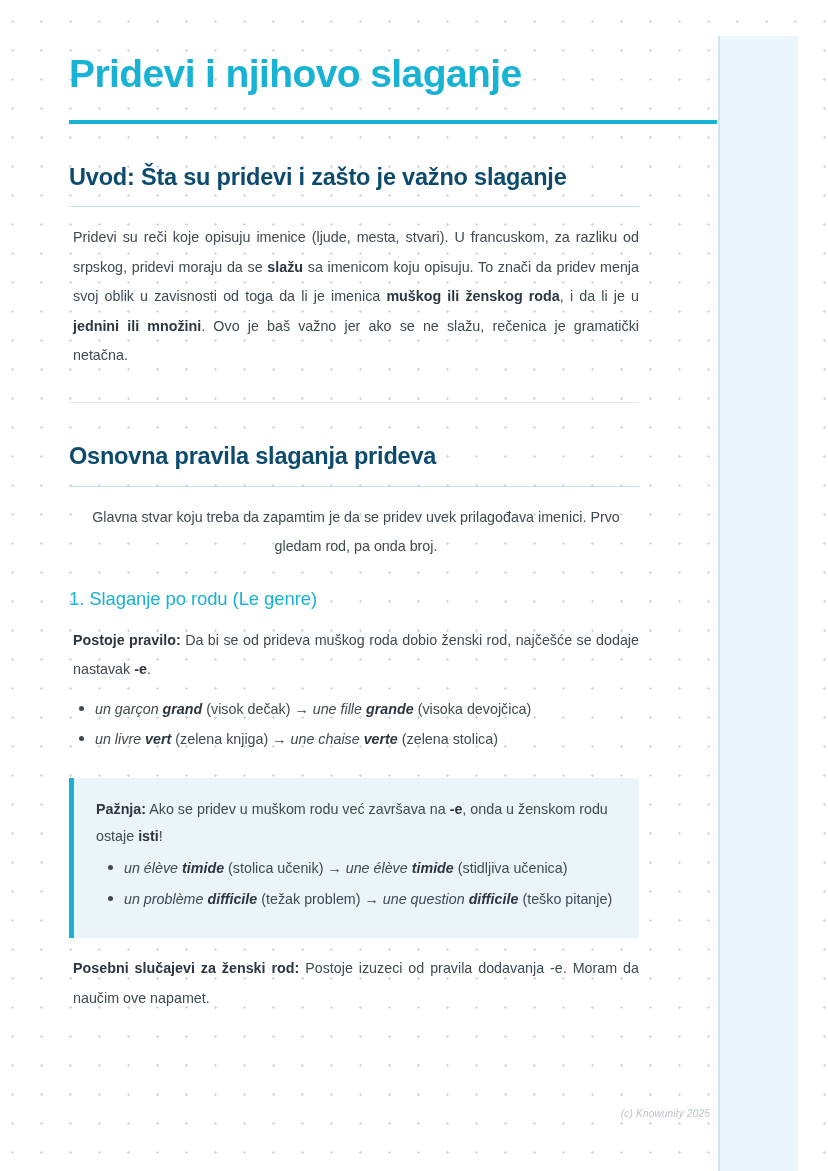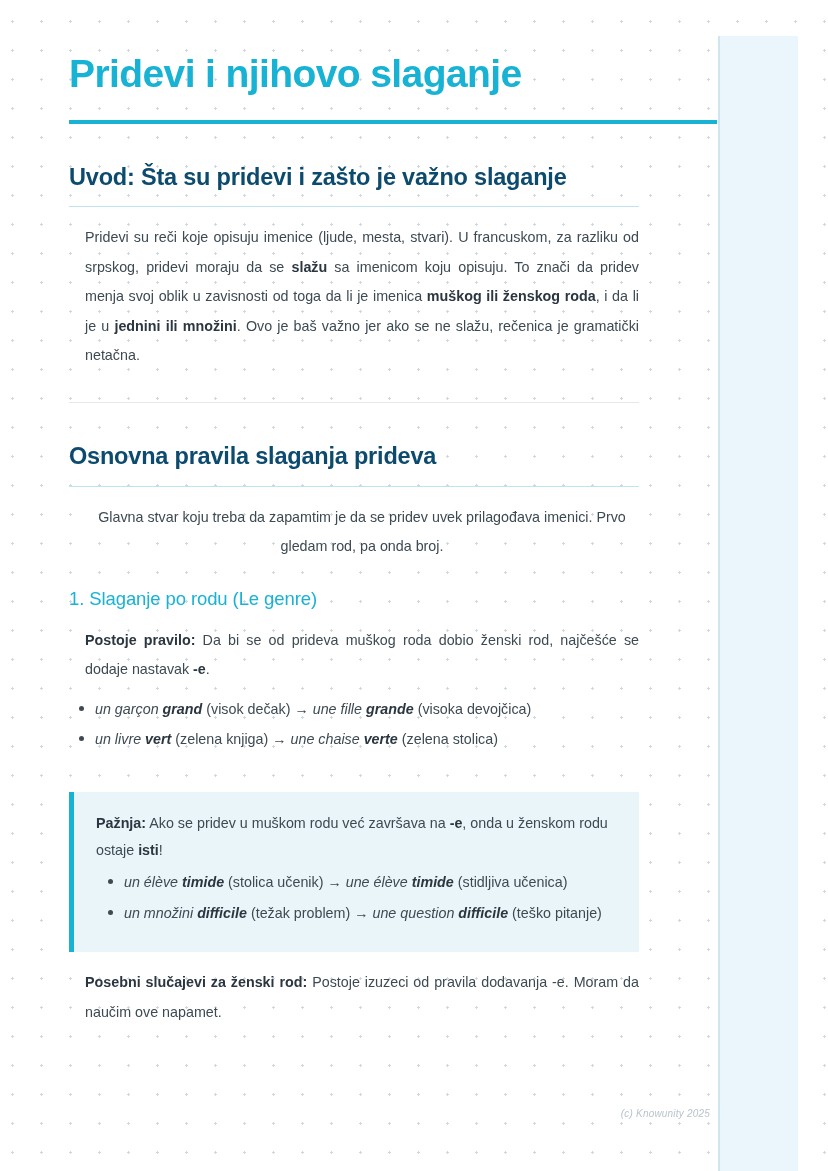--- a/index.html
+++ b/index.html
@@ -69,21 +69,21 @@
     height: 1px;
     background: #bfe3ef;
     margin-top: 14px;
     width: 570px;
   }
 
   p.body {
     font-size: 14.3px;
     line-height: 2.06;
     color: #3d4a52;
-    margin: 16px 0 0 16px;
+    margin: 16px 0 0 4px;
     text-align: justify;
   }
   p.body.nojust { text-align: center; }
 
   .hr-light {
     height: 1px;
     background: #e2e8ec;
     margin: 32px 0 0 0;
     width: 570px;
   }
@@ -113,21 +113,21 @@
     content: "";
     position: absolute;
     left: -14px;
     top: 9px;
     width: 5px; height: 5px;
     border-radius: 50%;
     background: #3d4a52;
   }
 
   .callout {
-    margin-top: 40px;
+    margin-top: 26px;
     background: #e9f5f9;
     border-left: 5px solid #17b2d4;
     padding: 18px 22px 20px 22px;
     width: 570px;
   }
   .callout p {
     font-size: 14.3px;
     line-height: 1.88;
     color: #3d4a52;
     margin: 0;
@@ -181,21 +181,21 @@
 
   <ul class="bullets">
     <li><i class="fr">un garçon </i><i class="fr"><b>grand</b></i><span> (visok dečak) → </span><i class="fr">une fille </i><i class="fr"><b>grande</b></i><span> (visoka devojčica)</span></li>
     <li><i class="fr">un livre </i><i class="fr"><b>vert</b></i><span> (zelena knjiga) → </span><i class="fr">une chaise </i><i class="fr"><b>verte</b></i><span> (zelena stolica)</span></li>
   </ul>
 
   <div class="callout">
     <p><b>Pažnja:</b><span> Ako se pridev u muškom rodu već završava na </span><b>-e</b><span>, onda u ženskom rodu ostaje </span><b>isti</b><span>!</span></p>
     <ul class="bullets">
       <li><i class="fr">un élève </i><i class="fr"><b>timide</b></i><span> (stolica učenik) → </span><i class="fr">une élève </i><i class="fr"><b>timide</b></i><span> (stidljiva učenica)</span></li>
-      <li><i class="fr">un množini </i><i class="fr"><b>difficile</b></i><span> (težak problem) → </span><i class="fr">une question </i><i class="fr"><b>difficile</b></i><span> (teško pitanje)</span></li>
+      <li><i class="fr">un problème </i><i class="fr"><b>difficile</b></i><span> (težak problem) → </span><i class="fr">une question </i><i class="fr"><b>difficile</b></i><span> (teško pitanje)</span></li>
     </ul>
   </div>
 
   <p class="body final-para"><b>Posebni slučajevi za ženski rod:</b><span> Postoje izuzeci od pravila dodavanja -e. Moram da naučim ove napamet.</span></p>
 
 </div>
 
 <div class="footer-note">(c) Knowunity 2025</div>
 
 </body></html>

